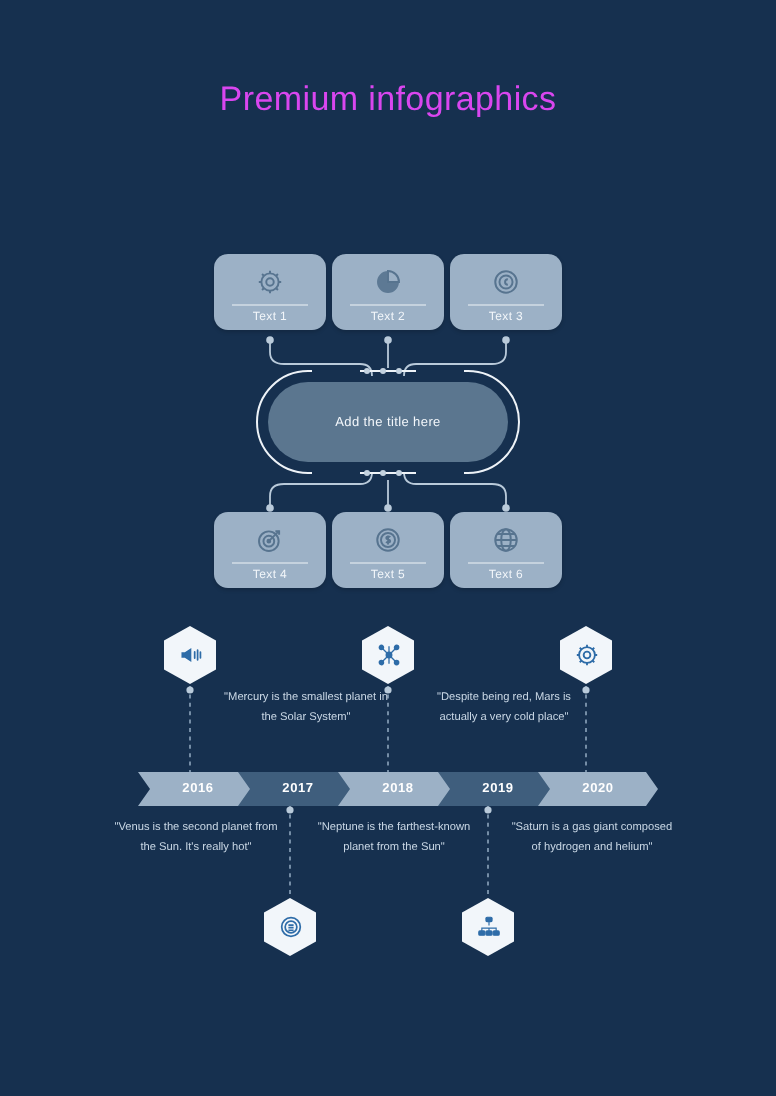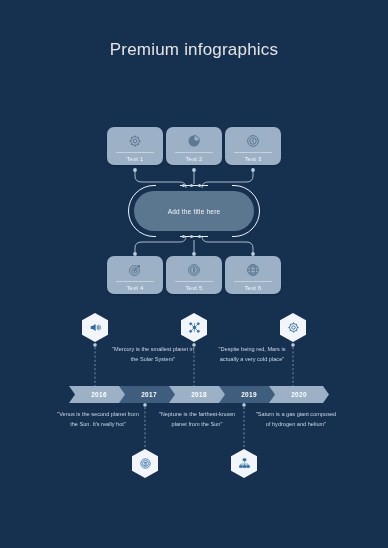--- a/index.html
+++ b/index.html
@@ -11,21 +11,21 @@
     position:relative;
     -webkit-font-smoothing:antialiased;
   }
   .stage{position:absolute;inset:0;}
 
   
   #page-title{
     position:absolute;left:0;top:40px;width:388px;
     text-align:center;
     font-size:17px;
-    color:#e5e5e5;
+    color:#d946ef;
     letter-spacing:.2px;
     font-weight:400;
   }
 
   
   #connectors{position:absolute;left:0;top:0;width:388px;height:548px;}
 
   
   .card{
     position:absolute;

